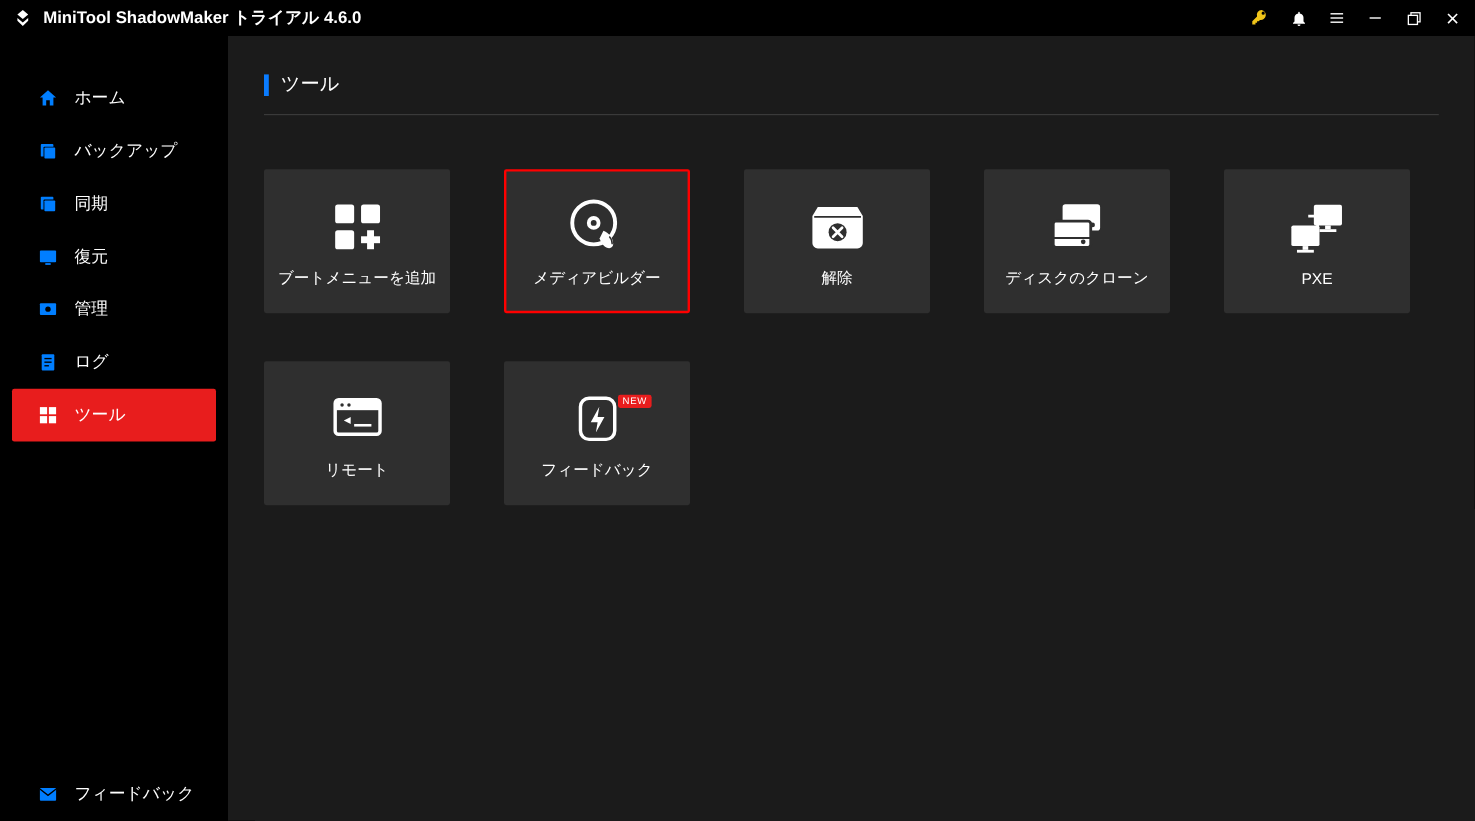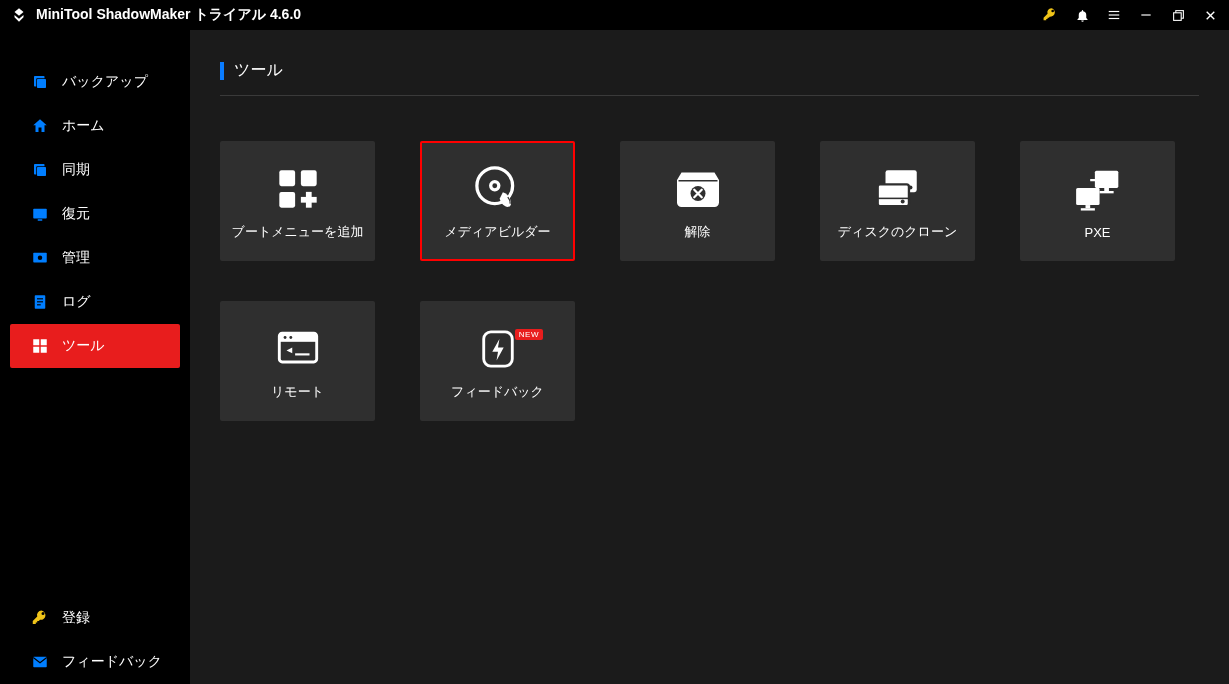--- a/index.html
+++ b/index.html
@@ -177,34 +177,34 @@
         </svg>
     </div>
   </div>
 </div>
 
 <div class="body">
   <div class="sidebar">
     <div class="nav-item">
       <div class="nav-icon">
         <svg width="18" height="18" viewBox="0 0 24 24" fill="currentColor">
+            <path d="M12 3l9 8h-3v9h-4v-6h-4v6H6v-9H3z"></path>
+          </svg>
+      </div>
+      <span>ホーム</span>
+    </div>
+    <div class="nav-item">
+      <div class="nav-icon">
+        <svg width="18" height="18" viewBox="0 0 24 24" fill="currentColor">
             <rect x="4" y="4" width="14" height="14" rx="1"></rect>
             <rect x="7" y="7" width="14" height="14" rx="1" fill="#000"></rect>
             <rect x="8" y="8" width="12" height="12" rx="1" fill="currentColor"></rect>
           </svg>
       </div>
       <span>バックアップ</span>
-    </div>
-    <div class="nav-item">
-      <div class="nav-icon">
-        <svg width="18" height="18" viewBox="0 0 24 24" fill="currentColor">
-            <path d="M12 3l9 8h-3v9h-4v-6h-4v6H6v-9H3z"></path>
-          </svg>
-      </div>
-      <span>ホーム</span>
     </div>
     <div class="nav-item">
       <div class="nav-icon">
         <svg width="18" height="18" viewBox="0 0 24 24" fill="currentColor">
             <rect x="4" y="4" width="14" height="14" rx="1"></rect>
             <rect x="7" y="7" width="14" height="14" rx="1" fill="#000"></rect>
             <rect x="8" y="8" width="12" height="12" rx="1" fill="currentColor"></rect>
           </svg>
       </div>
       <span>同期</span>
@@ -245,28 +245,20 @@
             <rect x="13" y="3" width="8" height="8"></rect>
             <rect x="3" y="13" width="8" height="8"></rect>
             <rect x="13" y="13" width="8" height="8"></rect>
           </svg>
       </div>
       <span>ツール</span>
     </div>
 
     <div class="sidebar-spacer"></div>
 
-    <div class="nav-item register-item">
-      <div class="nav-icon">
-        <svg width="18" height="18" viewBox="0 0 24 24" fill="currentColor">
-            <path d="M14 2a6 6 0 0 0-5.65 8l-6 6V20h4v-2h2v-2h2l1.65-1.65A6 6 0 1 0 14 2zm2 6a2 2 0 1 1 2-2 2 2 0 0 1-2 2z"></path>
-          </svg>
-      </div>
-      <span>登録</span>
-    </div>
     <div class="nav-item">
       <div class="nav-icon">
         <svg width="18" height="18" viewBox="0 0 24 24" fill="currentColor">
             <rect x="3" y="5" width="18" height="14" rx="1"></rect>
             <path d="M3 6l9 7 9-7" fill="none" stroke="#000" stroke-width="1.5"></path>
           </svg>
       </div>
       <span>フィードバック</span>
     </div>
   </div>

